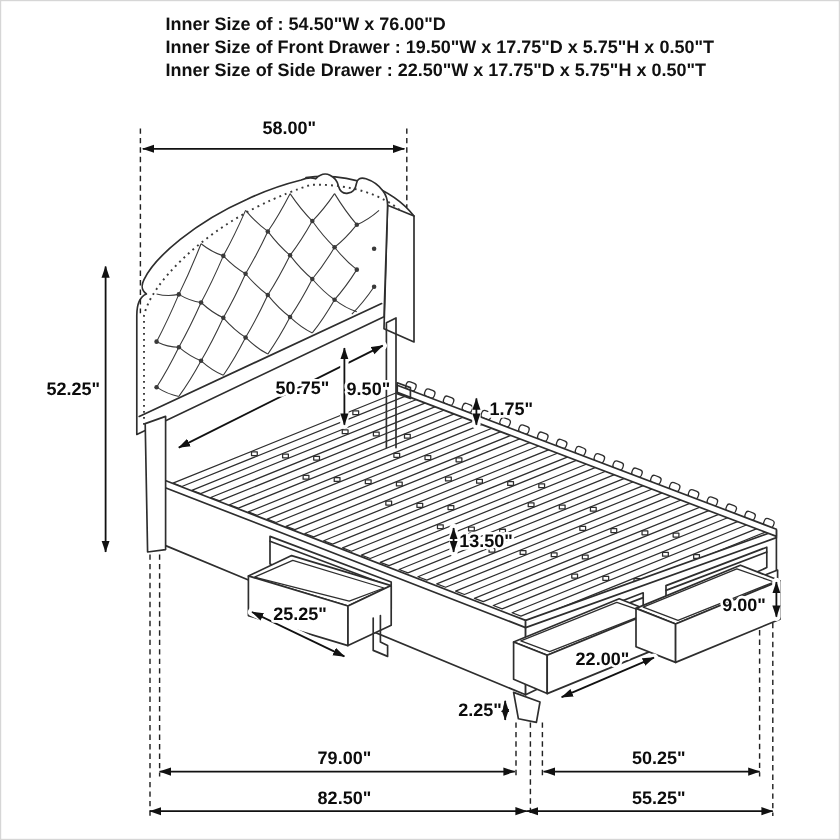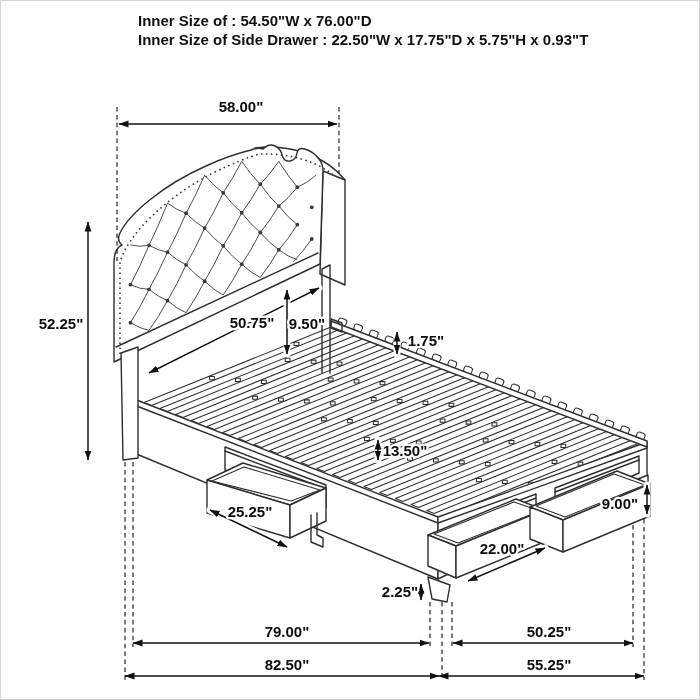--- a/index.html
+++ b/index.html
@@ -15,21 +15,22 @@
   .dim{fill:none;stroke:#111;stroke-width:1.5;}
   .dimhalo{fill:none;stroke:#fff;stroke-width:7;stroke-linecap:round;}
   .lbl{font-family:"Liberation Sans",sans-serif;font-size:15px;font-weight:bold;fill:#0c0c0c;text-anchor:middle;paint-order:stroke;stroke:#fff;stroke-width:4.5;stroke-linejoin:round;}
 </style>
 </head>
 <body>
 
 <div class="stage">
   <div class="title-block">
     <div>Inner Size of : 54.50"W x 76.00"D</div>
-    <div>Inner Size of Side Drawer : 22.50"W x 17.75"D x 5.75"H x 0.93"T</div>
+    <div>Inner Size of Front Drawer : 19.50"W x 17.75"D x 5.75"H x 0.50"T</div>
+    <div>Inner Size of Side Drawer : 22.50"W x 17.75"D x 5.75"H x 0.50"T</div>
   </div>
   <svg id="drawing" width="700" height="700" viewBox="0 0 700 700">
       <defs>
         <marker id="ah" markerWidth="11" markerHeight="10" refX="9.5" refY="4" orient="auto-start-reverse" markerUnits="userSpaceOnUse">
           <path d="M0,0.6 L10,4 L0,7.4 Z" fill="#111"></path>
         </marker>
       </defs>
       <g>
         <path class="ln thin" d="M336.15000000000003,323.6 L143.15000000000003,401.6 L150.55,404.4 L343.55,326.4 Z"></path>
         <rect class="ln thin" x="335.65000000000003" y="317.4" width="8.4" height="6.4" rx="2.4" transform="rotate(21 339.85 325)"></rect>

